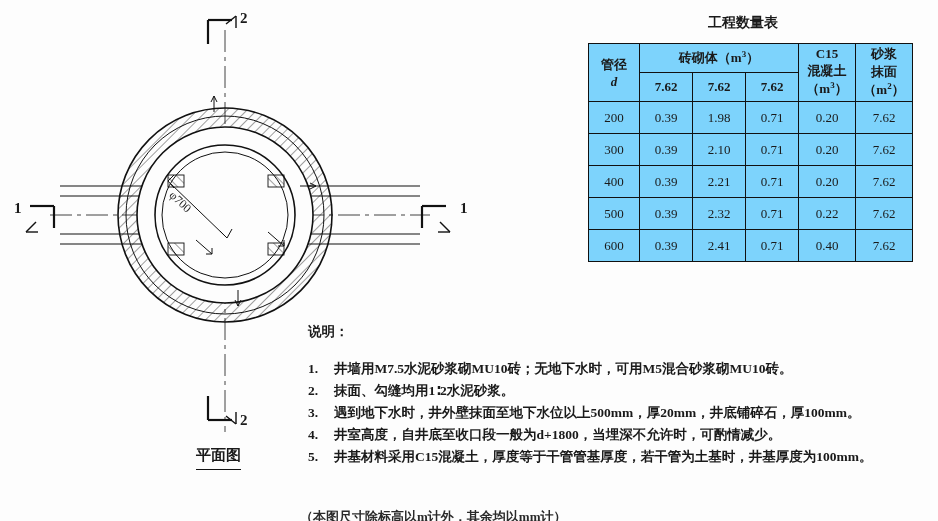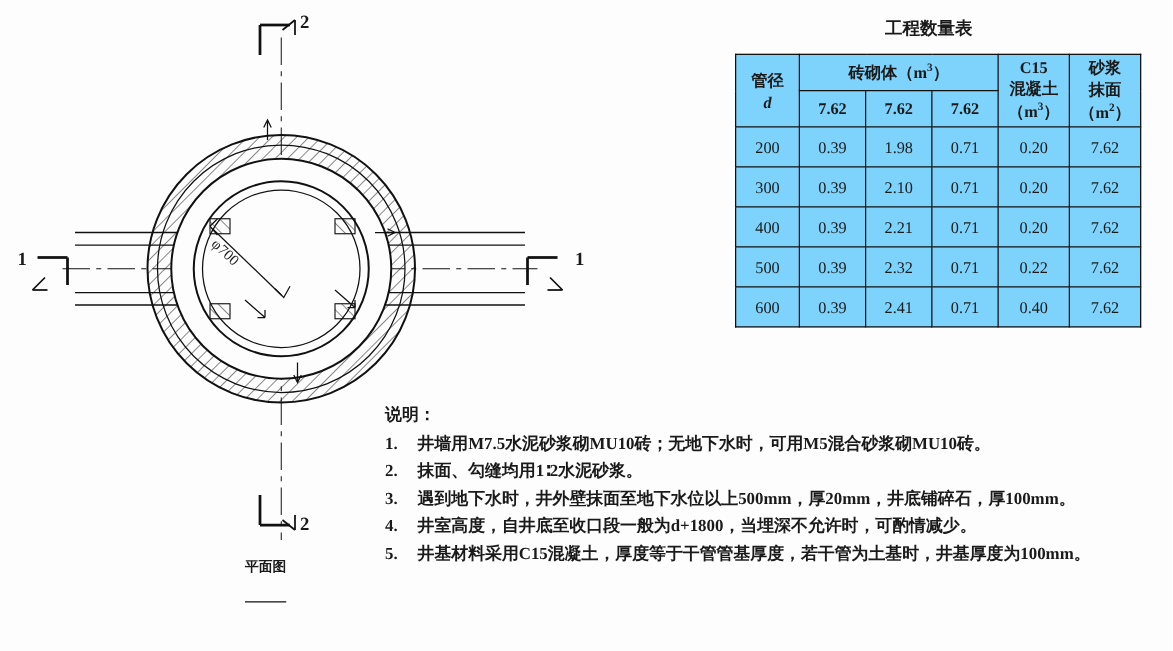--- a/index.html
+++ b/index.html
@@ -7,42 +7,42 @@
        font-family:"Liberation Sans", sans-serif;color:#1a1a1a;}
 
   #page{position:absolute;left:0;top:0;width:938px;height:521px;background:#fdfdfd;}
 
   
   #drawing{position:absolute;left:0;top:0;width:580px;height:521px;}
   #drawing svg{position:absolute;left:0;top:0;}
 
   .sect-lbl{position:absolute;font-size:15px;font-weight:bold;font-family:"Liberation Serif",serif;}
 
-  #plan-title{position:absolute;left:196px;top:446px;font-size:11px;font-weight:bold;
-              font-family:"Liberation Serif",serif;padding-bottom:20px;border-bottom:1.5px solid #111;}
+  #plan-title{position:absolute;left:196px;top:446px;font-size:15px;font-weight:bold;
+              font-family:"Liberation Serif",serif;padding-bottom:4px;border-bottom:1.5px solid #111;}
 
   
   #table-title{position:absolute;left:708px;top:14px;font-size:14px;font-weight:bold;
                font-family:"Liberation Serif",serif;}
   #qty-table{position:absolute;left:588px;top:43px;border-collapse:collapse;
              background:#7dd3fc;font-family:"Liberation Serif",serif;}
   #qty-table td,#qty-table th{border:1px solid #111;text-align:center;vertical-align:middle;
              font-size:13px;padding:0;font-weight:bold;}
   #qty-table .h{height:28px;}
   #qty-table td.w1{width:50px;}
   #qty-table td.w2{width:52px;}
   #qty-table td.w3{width:56px;}
   #qty-table td.body{height:31px;font-weight:normal;font-size:13px;}
   .sup{font-size:9px;vertical-align:super;}
   .ital{font-style:italic;}
 
   
   #notes{position:absolute;left:308px;top:322px;width:620px;
          font-family:"Liberation Serif",serif;font-size:13.5px;line-height:1.55;font-weight:bold;}
-  #notes .nt-title{margin-bottom:2px;}
+  #notes .nt-title{margin-bottom:16px;}
   #notes .nt{display:flex;margin-bottom:1px;}
   #notes .nt .num{width:26px;flex:0 0 26px;}
   #notes .nt .txt{flex:1;}
   #bottom-clip{position:absolute;left:300px;top:508px;width:630px;height:14px;
                overflow:hidden;font-family:"Liberation Serif",serif;font-size:13px;
                font-weight:bold;color:#2a2a2a;}
 </style>
 </head>
 <body>
 
@@ -227,13 +227,14 @@
     <div class="nt">
       <span class="num">4.</span>
       <span class="txt">井室高度，自井底至收口段一般为d+1800，当埋深不允许时，可酌情减少。</span>
     </div>
     <div class="nt">
       <span class="num">5.</span>
       <span class="txt">井基材料采用C15混凝土，厚度等于干管管基厚度，若干管为土基时，井基厚度为100mm。</span>
     </div>
   </div>
 
+  <div id="bottom-clip">（本图尺寸除标高以m计外，其余均以mm计）</div>
 </div>
 
 </body></html>

